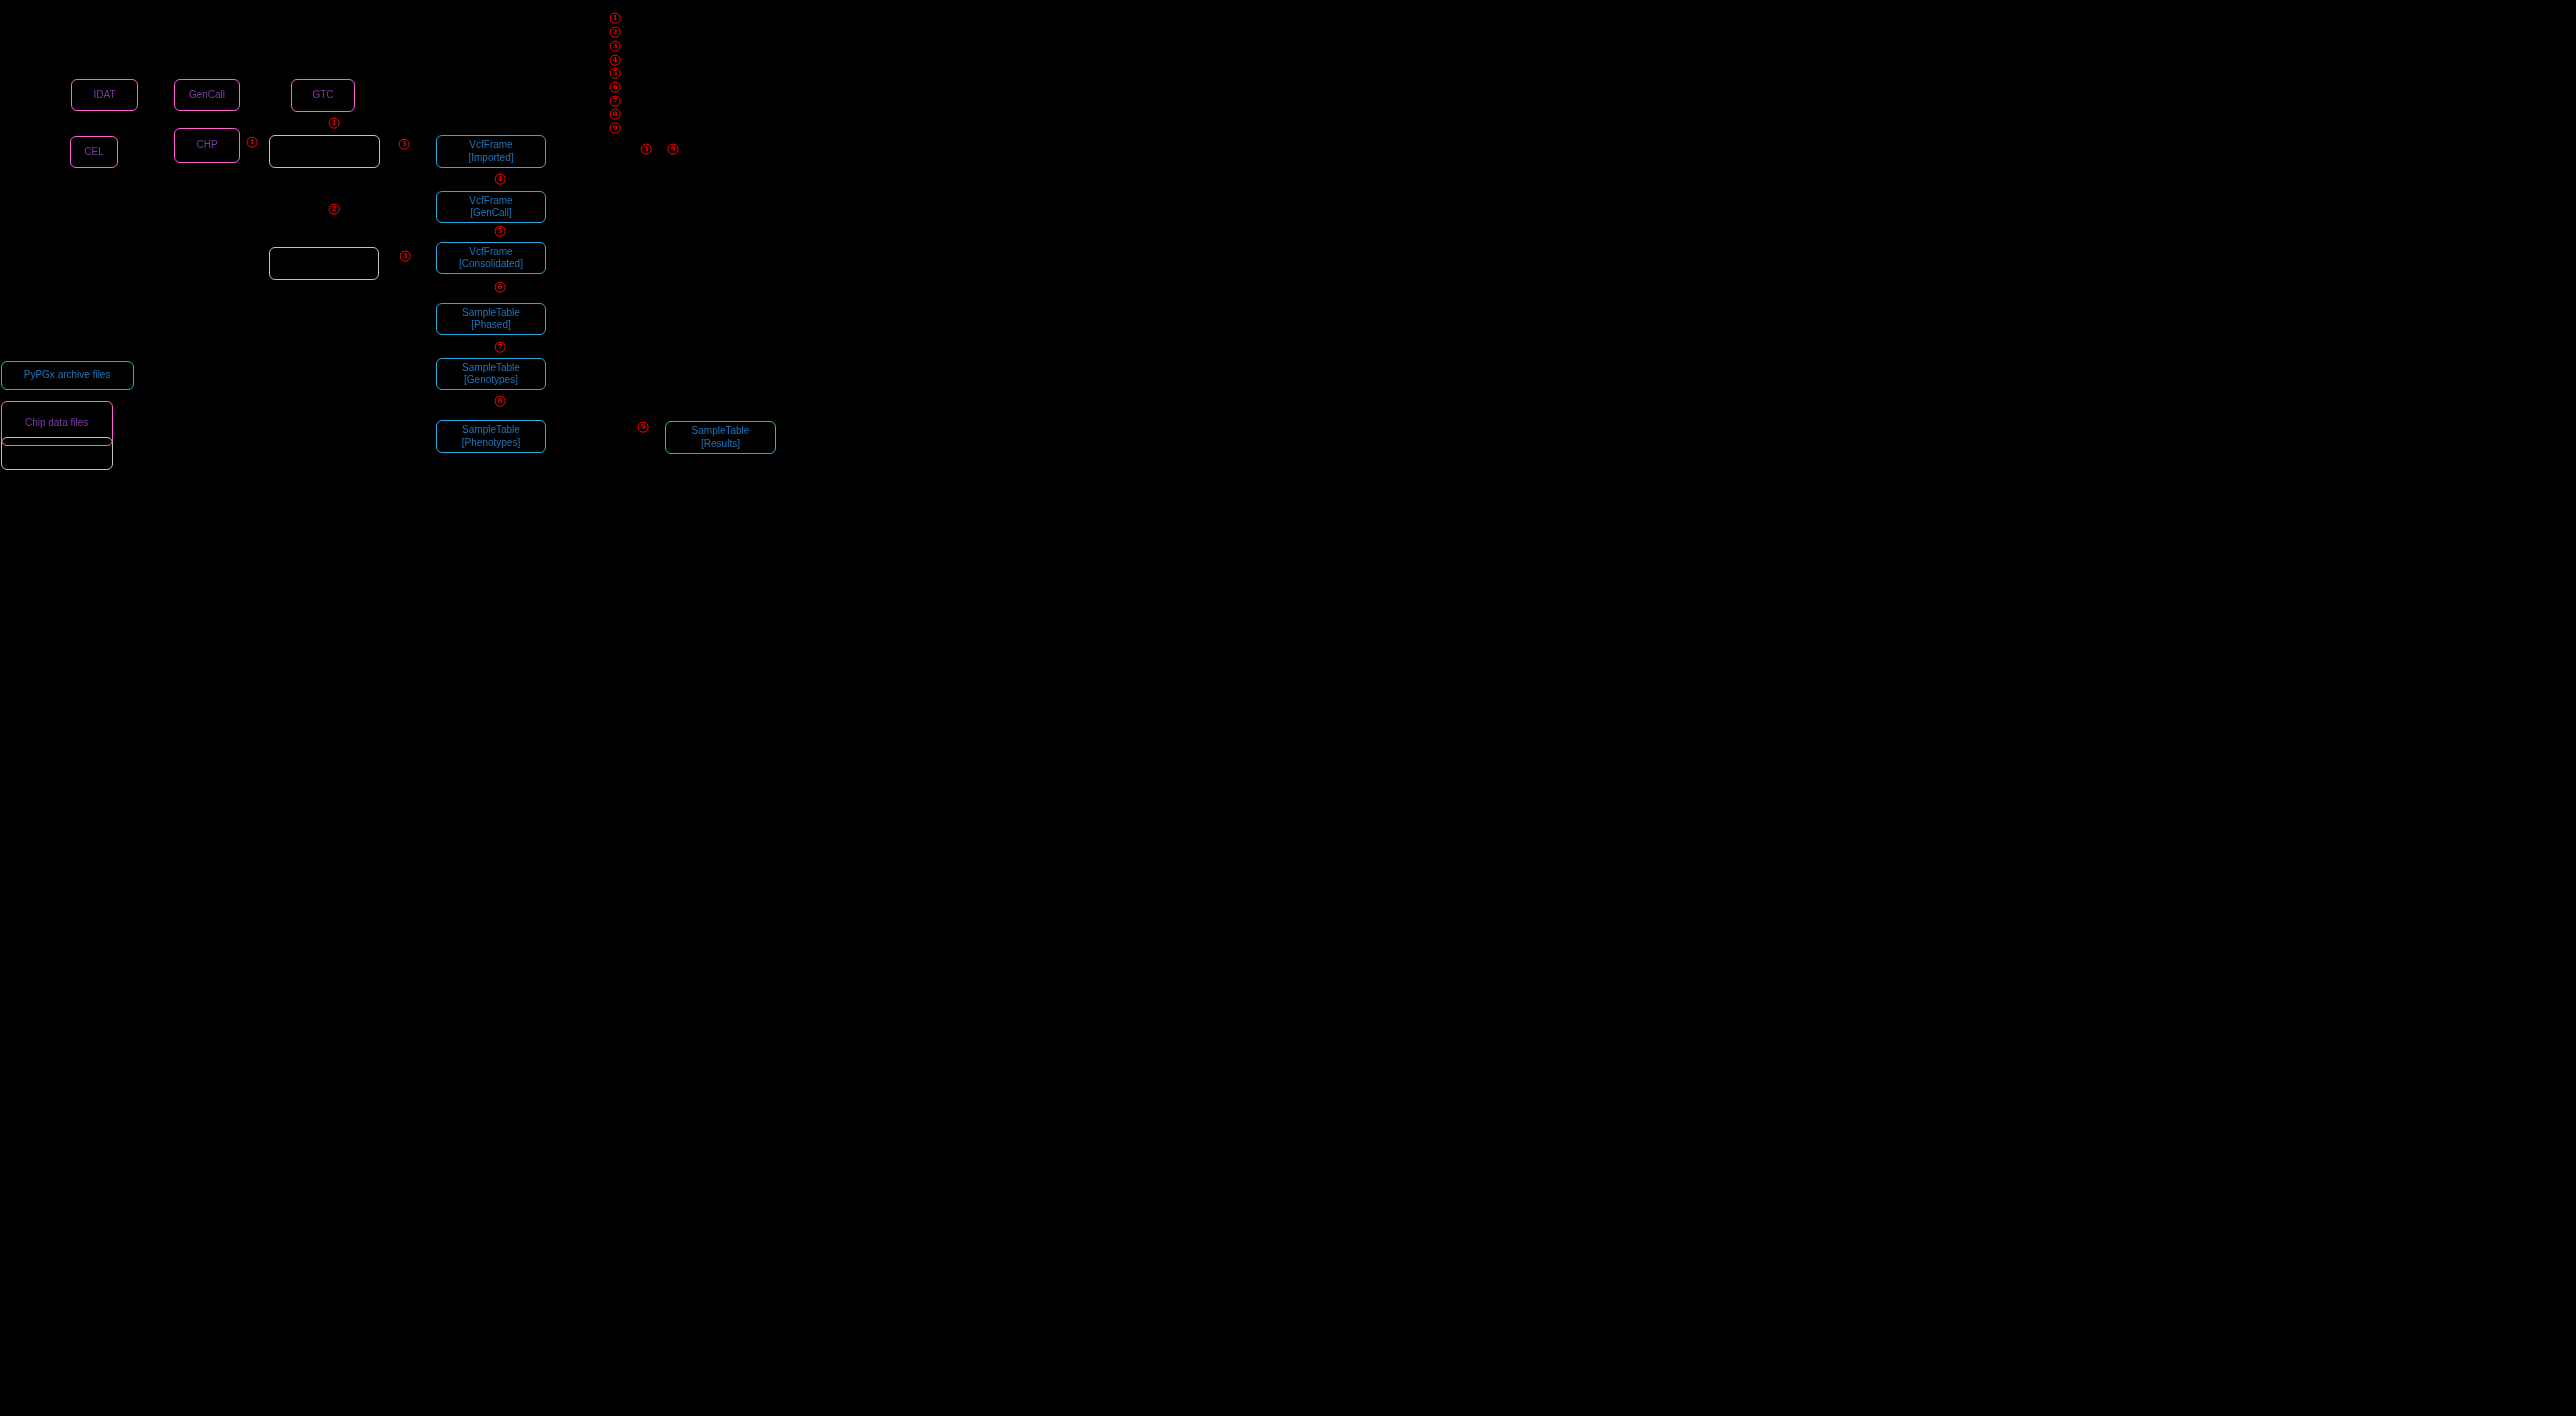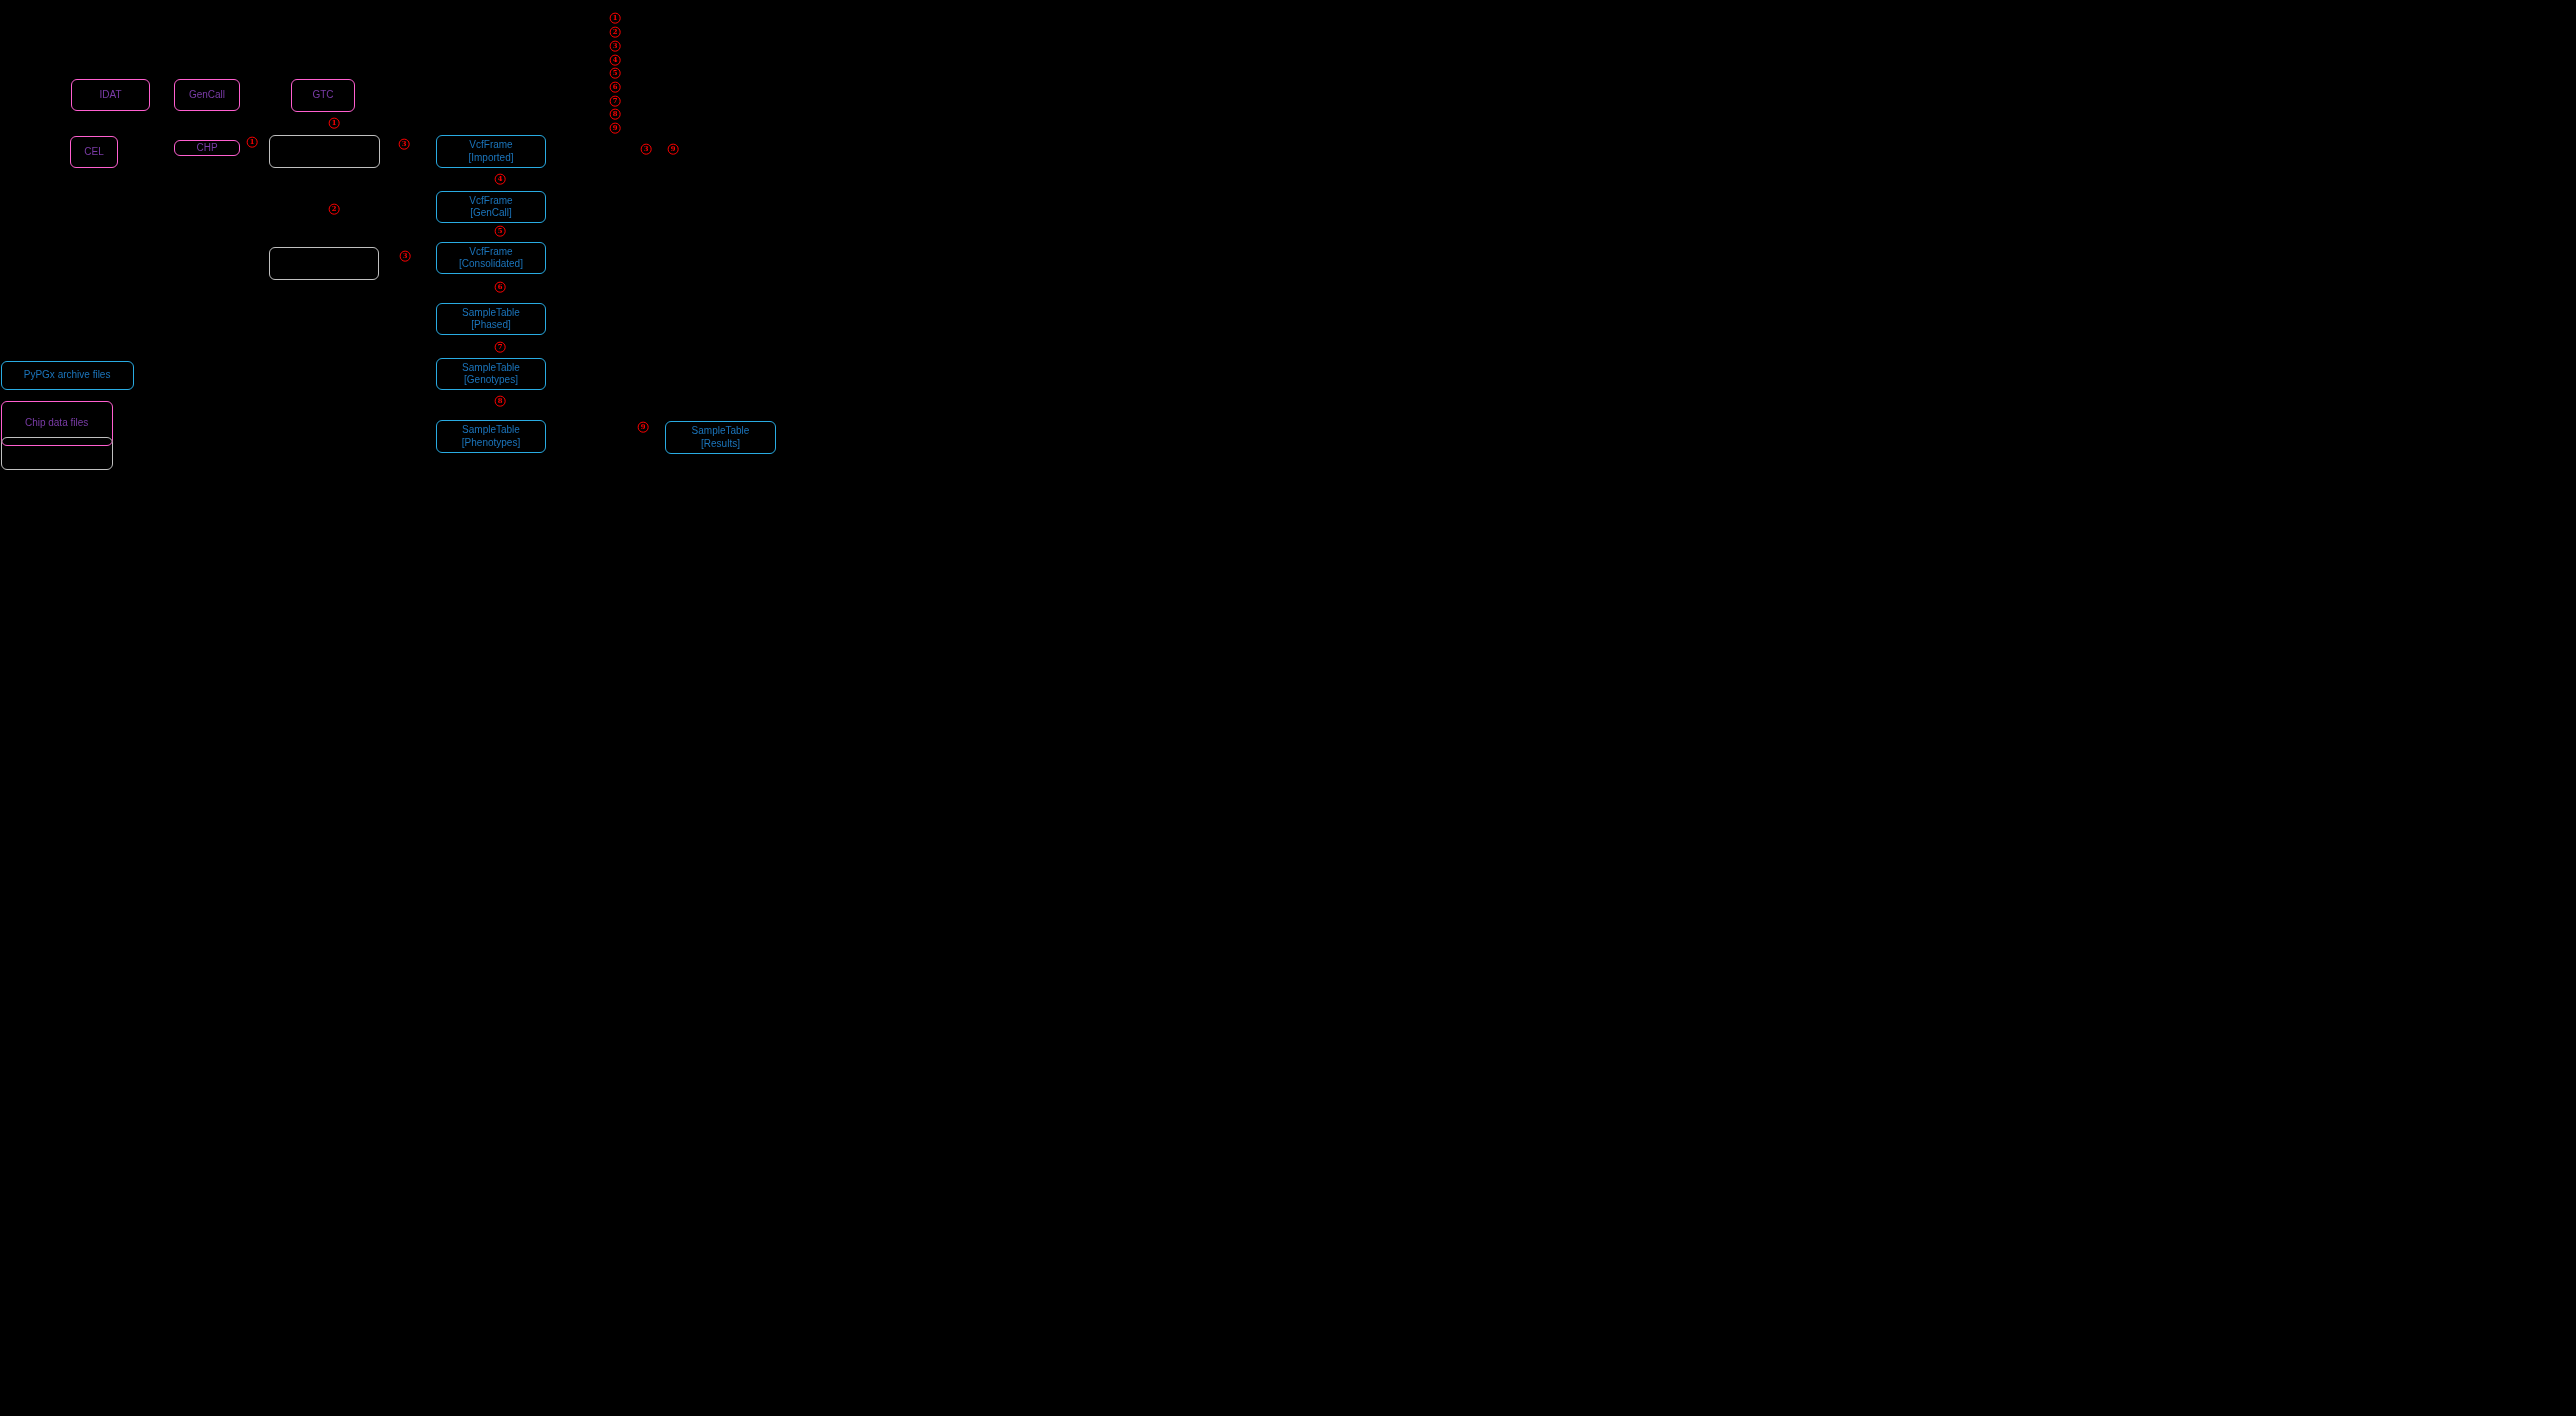--- a/index.html
+++ b/index.html
@@ -47,33 +47,33 @@
     font-size: 6.8px;
     font-weight: bold;
     color: #ff0000;
     background: transparent;
   }
 </style>
 </head>
 <body>
 
 <div id="canvas" style="background: rgb(0, 0, 0);">
-    <div class="node" style="left: 71px; top: 79px; width: 79px; height: 32px; border-color: rgb(255, 95, 208); color: rgb(123, 60, 168);">
+    <div class="node" style="left: 71px; top: 79px; width: 67px; height: 32px; border-color: rgb(255, 95, 208); color: rgb(123, 60, 168);">
       <div class="line">IDAT</div>
     </div>
     <div class="node" style="left: 174px; top: 79px; width: 66px; height: 32px; border-color: rgb(255, 95, 208); color: rgb(123, 60, 168);">
       <div class="line">GenCall</div>
     </div>
     <div class="node" style="left: 291px; top: 79px; width: 64px; height: 33px; border-color: rgb(255, 95, 208); color: rgb(123, 60, 168);">
       <div class="line">GTC</div>
     </div>
     <div class="node" style="left: 70px; top: 136px; width: 48px; height: 32px; border-color: rgb(255, 95, 208); color: rgb(123, 60, 168);">
       <div class="line">CEL</div>
     </div>
-    <div class="node" style="left: 174px; top: 140px; width: 66px; height: 16px; border-color: rgb(255, 95, 208); color: rgb(123, 60, 168);">
+    <div class="node" style="left: 174px; top: 128px; width: 66px; height: 35px; border-color: rgb(255, 95, 208); color: rgb(123, 60, 168);">
       <div class="line">CHP</div>
     </div>
     <div class="node" style="left: 269px; top: 135px; width: 111px; height: 33px; border-color: rgb(192, 192, 192); color: rgb(192, 192, 192);"></div>
     <div class="node" style="left: 436px; top: 135px; width: 110px; height: 33px; border-color: rgb(41, 171, 226); color: rgb(27, 117, 188);">
       <div class="line">VcfFrame</div>
       <div class="line">[Imported]</div>
     </div>
     <div class="node" style="left: 436px; top: 191px; width: 110px; height: 32px; border-color: rgb(41, 171, 226); color: rgb(27, 117, 188);">
       <div class="line">VcfFrame</div>
       <div class="line">[GenCall]</div>

